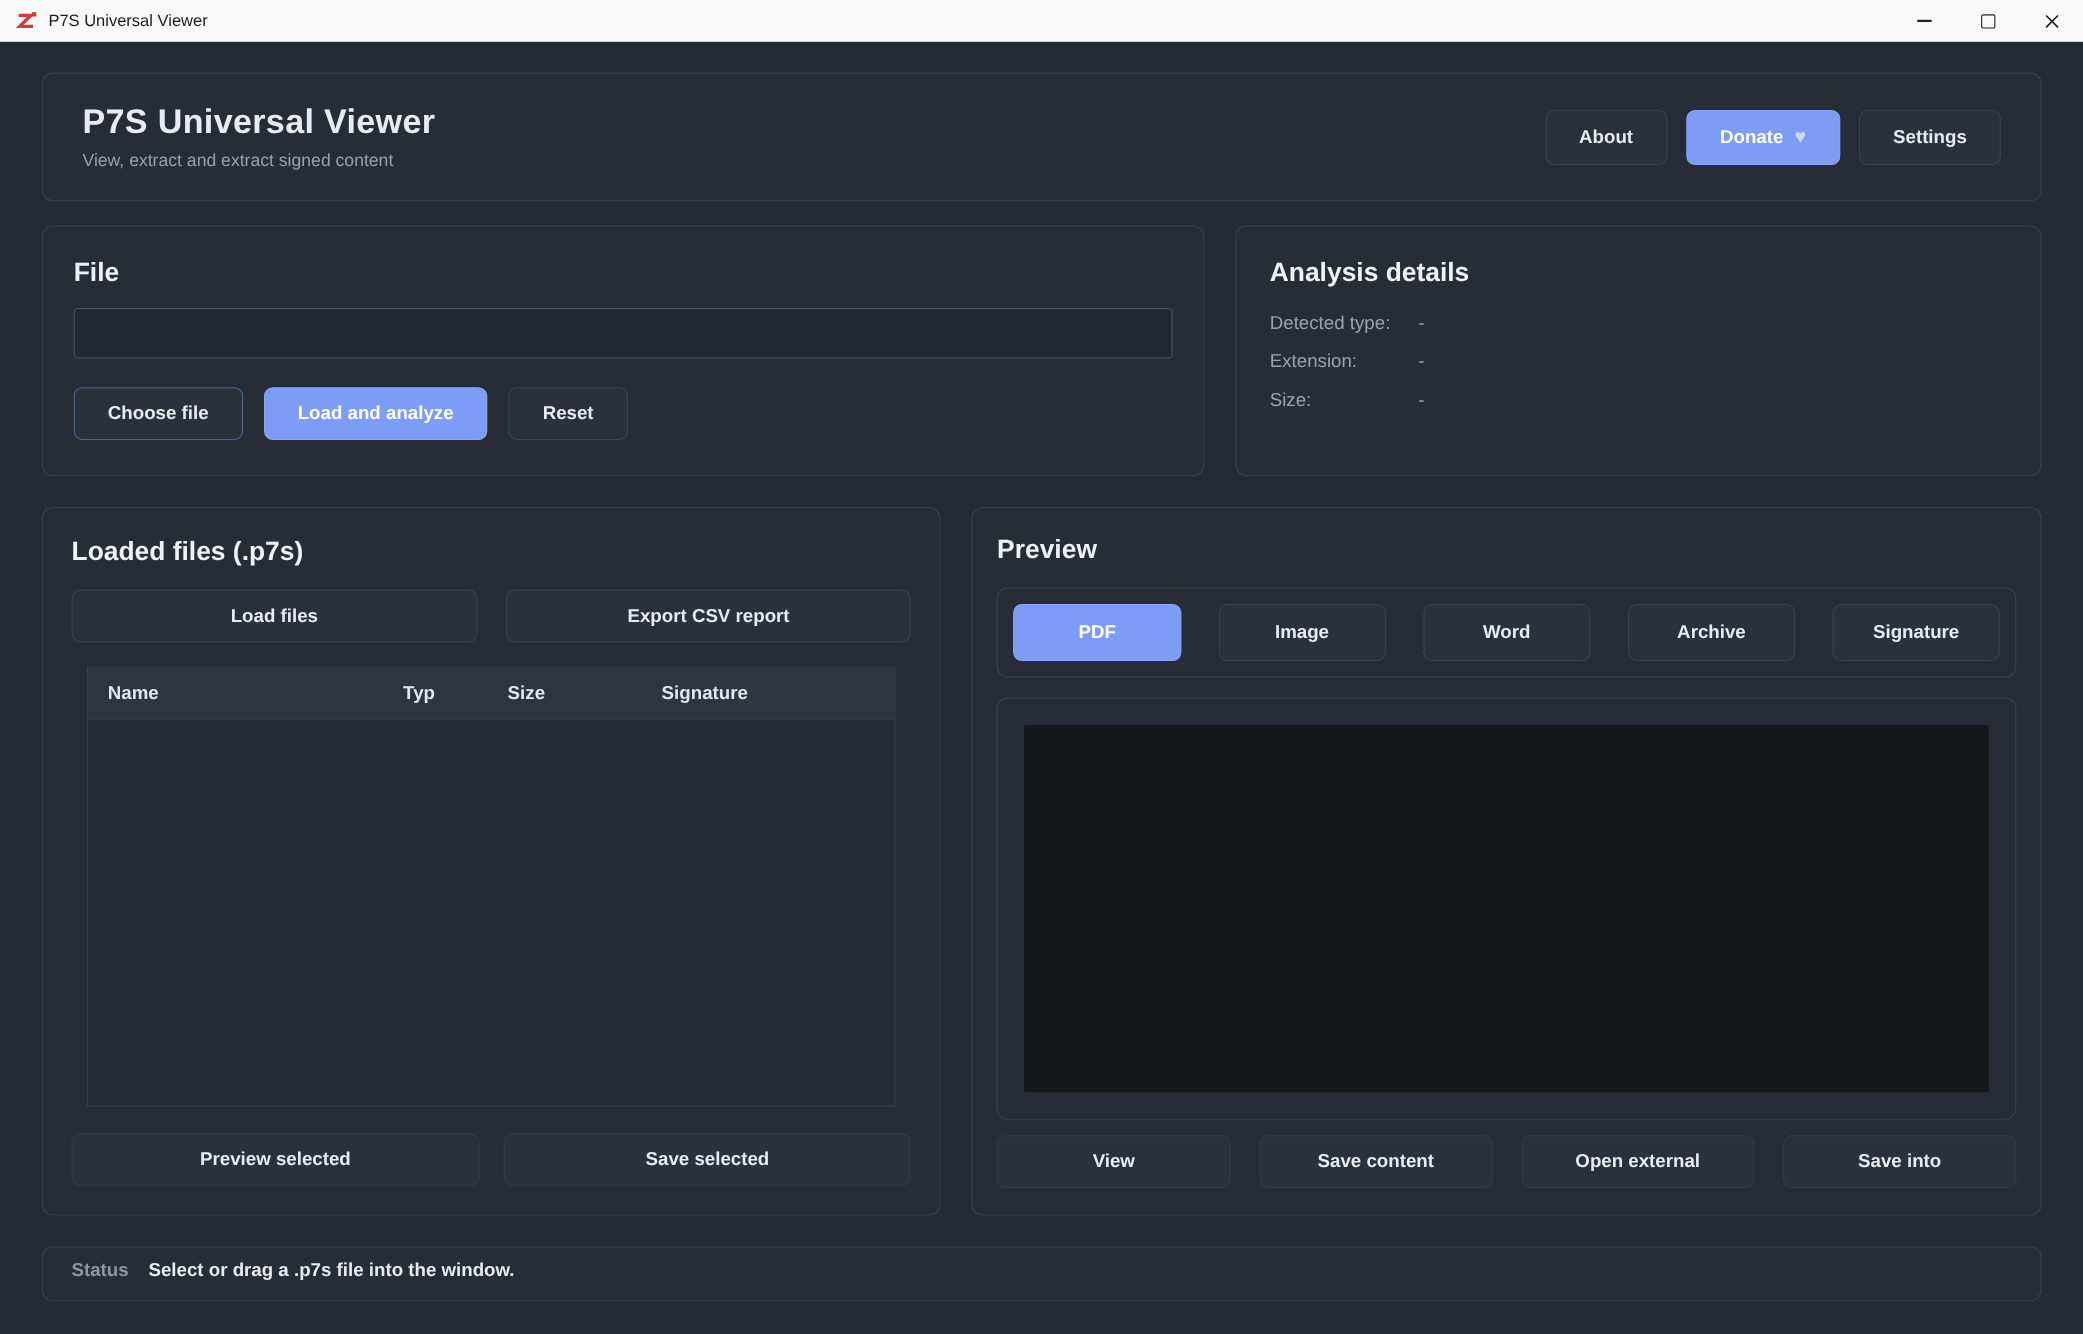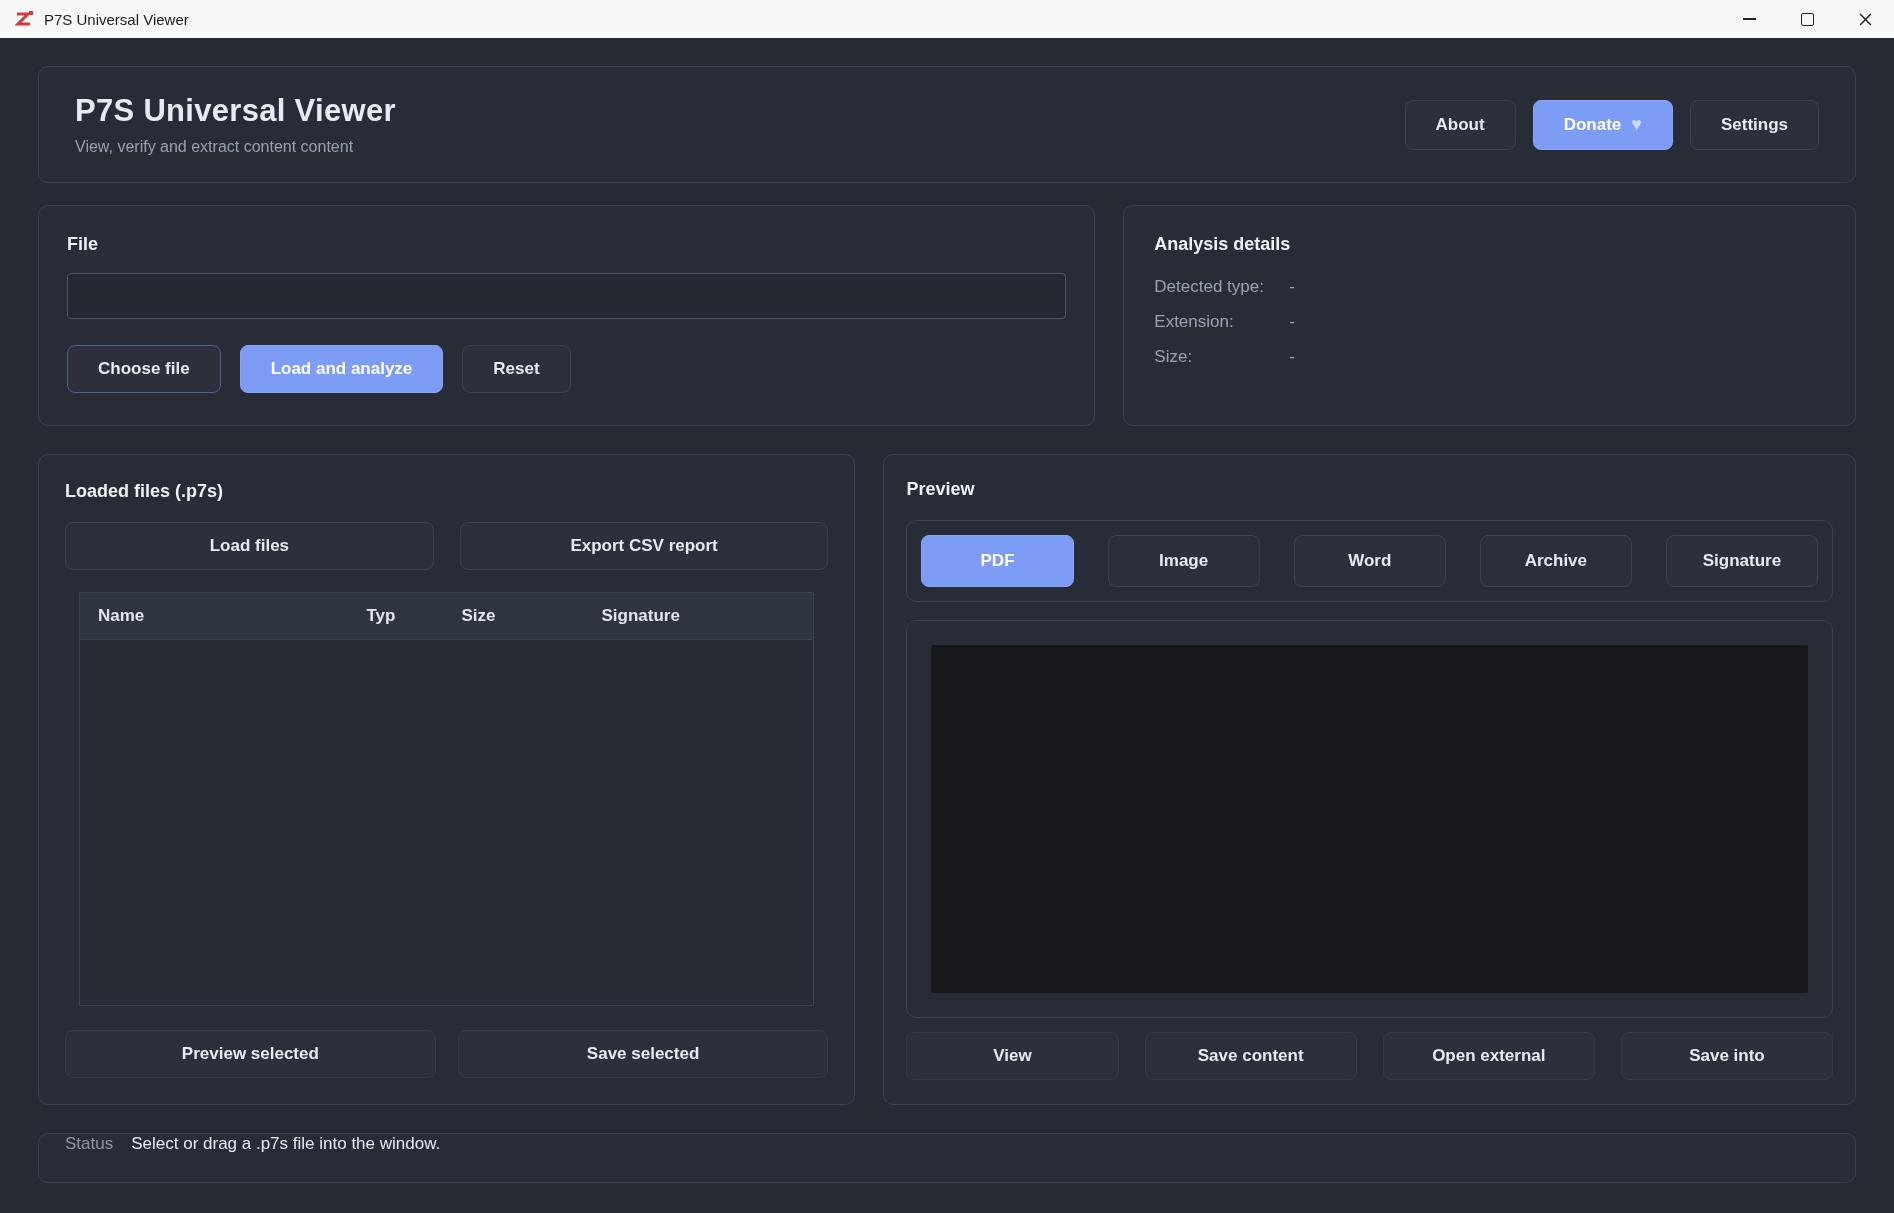--- a/index.html
+++ b/index.html
@@ -44,21 +44,21 @@
     height:calc(100% - 38px);
     padding:28px 38px 30px;
     display:flex;
     flex-direction:column;
   }
   .card {
     background:#272c36;
     border:1px solid #3a4150;
     border-radius:10px;
   }
-  .section-title { font-size:18px; font-weight:700; color:#eef1f6; }
+  .section-title { font-size:24px; font-weight:700; color:#eef1f6; }
 
   
   .header-card {
     display:flex;
     align-items:center;
     justify-content:space-between;
     padding:26px 36px;
     margin-bottom:22px;
   }
   .page-title { font-size:31px; font-weight:700; letter-spacing:0.3px; }
@@ -219,24 +219,25 @@
     background:#16181c;
     border-radius:2px;
   }
   .preview-footer { display:flex; gap:26px; margin-top:14px; }
   .preview-footer .btn { flex:1; height:48px; border-color:#343b49; padding:0 10px; }
 
   
   .status-bar {
     height:50px;
     display:flex;
-    align-items:flex-start;
+    align-items:flex-end;
     gap:18px;
-    padding:0 26px;
-    font-size:17px;
+    padding:17px 26px;
+    font-size:17px;
+    font-weight:bold;
   }
   .status-label { color:#8e97a8; }
   .status-message { color:#e8ebf1; }
 </style>
 </head>
 <body>
 
 <div class="titlebar">
   <div class="titlebar-left">
     <span style="display:flex;align-items:center;">
@@ -262,21 +263,21 @@
       </span>
     </div>
   </div>
 </div>
 
 <div class="content">
 
   <div class="card header-card">
     <div>
       <div class="page-title">P7S Universal Viewer</div>
-      <div class="page-subtitle">View, verify and extract content content</div>
+      <div class="page-subtitle">View, extract and extract signed content</div>
     </div>
     <div class="header-actions">
       <button class="btn">About</button>
       <button class="btn btn-primary">
         <span>Donate</span>
         <span class="heart">♥</span>
       </button>
       <button class="btn">Settings</button>
     </div>
   </div>

